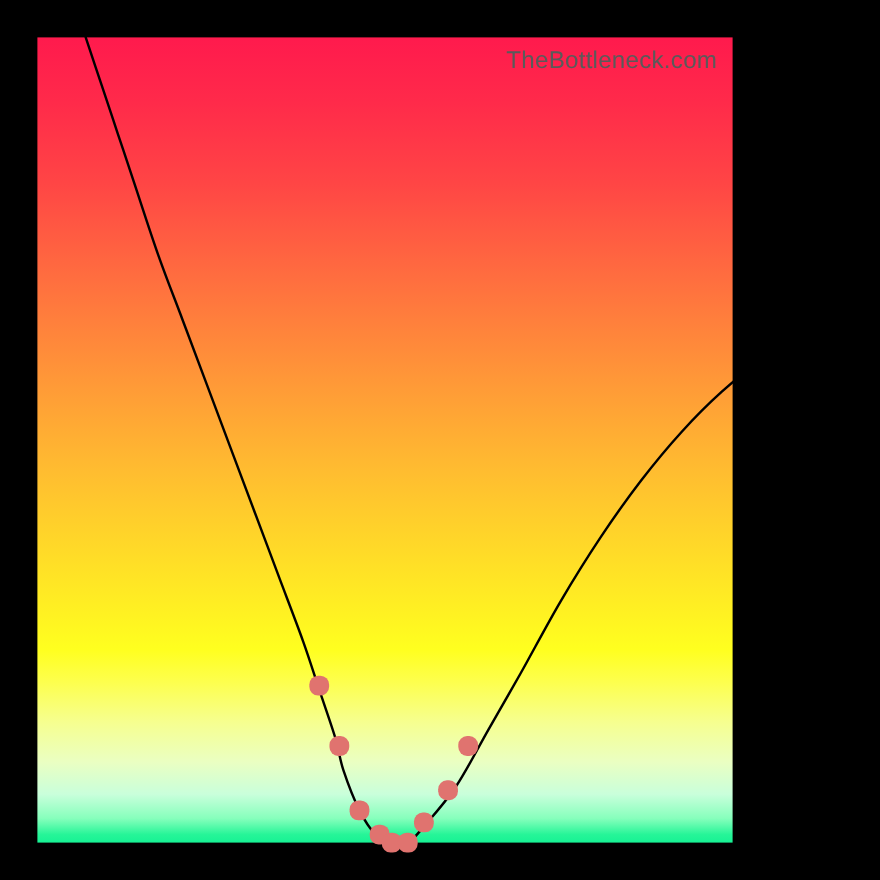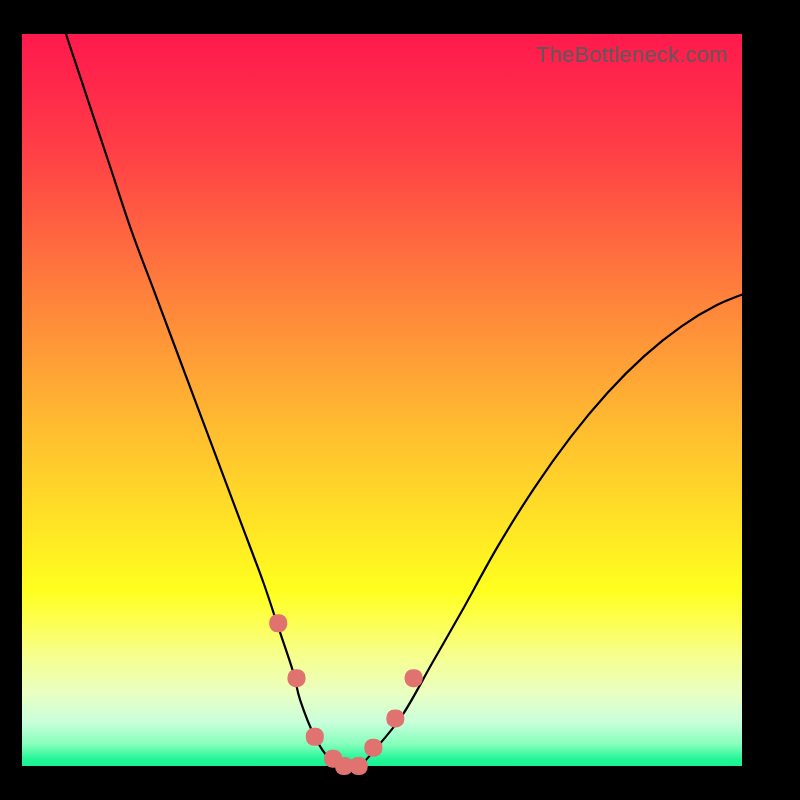--- a/index.html
+++ b/index.html
@@ -5,23 +5,23 @@
   * { margin: 0; padding: 0; box-sizing: border-box; }
   html, body { width: 800px; height: 800px; background: #000; overflow: hidden; }
   .frame {
     position: relative;
     width: 800px;
     height: 800px;
     background: #000;
   }
   .plot-area {
     position: absolute;
-    left: 22px;
+    left: 34px;
     top: 34px;
-    width: 720px;
+    width: 632px;
     height: 732px;
     background: linear-gradient(to bottom,
       #ff1a4d 0%,
       #ff2a4a 8%,
       #ff4545 18%,
       #ff6e3f 30%,
       #ff9638 42%,
       #ffbd30 54%,
       #ffe126 66%,
       #ffff1f 76%,

